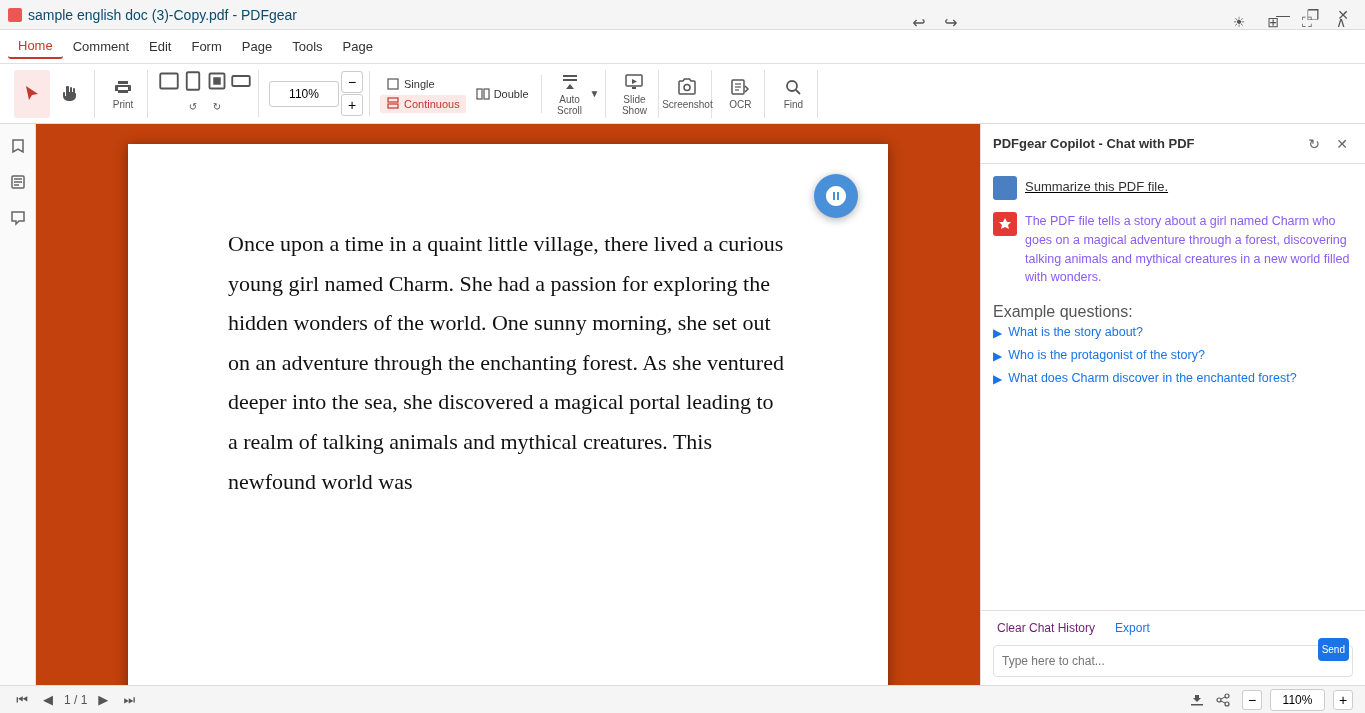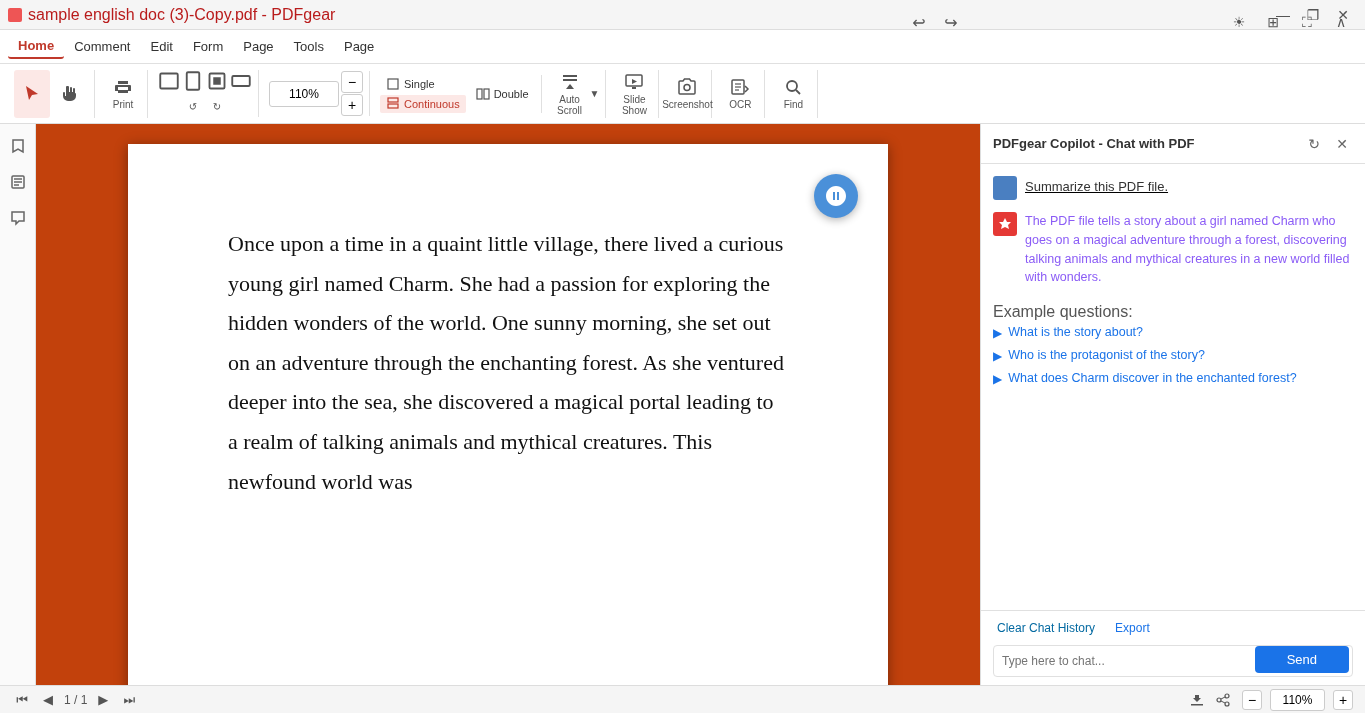--- a/index.html
+++ b/index.html
@@ -11,21 +11,21 @@
       background: #f5f5f5;
       display: flex;
       align-items: center;
       justify-content: space-between;
       padding: 0 8px;
       border-bottom: 1px solid #ddd;
       user-select: none;
     }
     .title-bar-left { display: flex; align-items: center; gap: 6px; }
     .title-bar-icon { width: 14px; height: 14px; background: #e55; border-radius: 2px; }
-    .title-bar-text { font-size: 16px; color: #b91c1c; }
+    .title-bar-text { font-size: 14px; color: #0c4a6e; }
     .title-bar-controls { display: flex; gap: 2px; }
     .title-btn { width: 28px; height: 28px; border: none; background: transparent; cursor: pointer; font-size: 14px; color: #555; display: flex; align-items: center; justify-content: center; }
 
     
     .menu-bar {
       height: 34px;
       background: #fff;
       display: flex;
       align-items: center;
       padding: 0 8px;
@@ -35,21 +35,20 @@
       padding: 4px 10px;
       cursor: pointer;
       font-size: 13px;
       color: #333;
       border-radius: 3px;
       position: relative;
     }
     .menu-item.active {
       color: #c0392b;
       border-bottom: 2px solid #c0392b;
-      font-weight: bold;
     }
 
     
     .toolbar {
       height: 60px;
       background: #fff;
       display: flex;
       align-items: center;
       padding: 0 8px;
       gap: 4px;
@@ -282,45 +281,45 @@
     }
     .footer-actions {
       display: flex;
       gap: 12px;
       margin-bottom: 8px;
     }
     .footer-action-btn {
       background: none;
       border: none;
       font-size: 12px;
-      color: #0369a1;
+      color: #701a75;
       cursor: pointer;
       padding: 2px 4px;
     }
     .export-btn { color: #1a73e8; }
     .chat-input {
       width: 100%;
       height: 32px;
       border: 1px solid #e0e0e0;
       border-radius: 4px;
       padding: 0 8px;
       font-size: 12px;
       color: #999;
       outline: none;
     }
     .send-btn {
       position: absolute;
       right: 16px;
-      bottom: 12px;
+      bottom: 24px;
       background: #1a73e8;
       color: white;
       border: none;
       border-radius: 4px;
-      padding: 6px 32px;
-      font-size: 13px;
+      padding: 6px 4px;
+      font-size: 10px;
       cursor: pointer;
     }
 
     
     .status-bar {
       height: 28px;
       background: #f5f5f5;
       border-top: 1px solid #ddd;
       display: flex;
       align-items: center;

